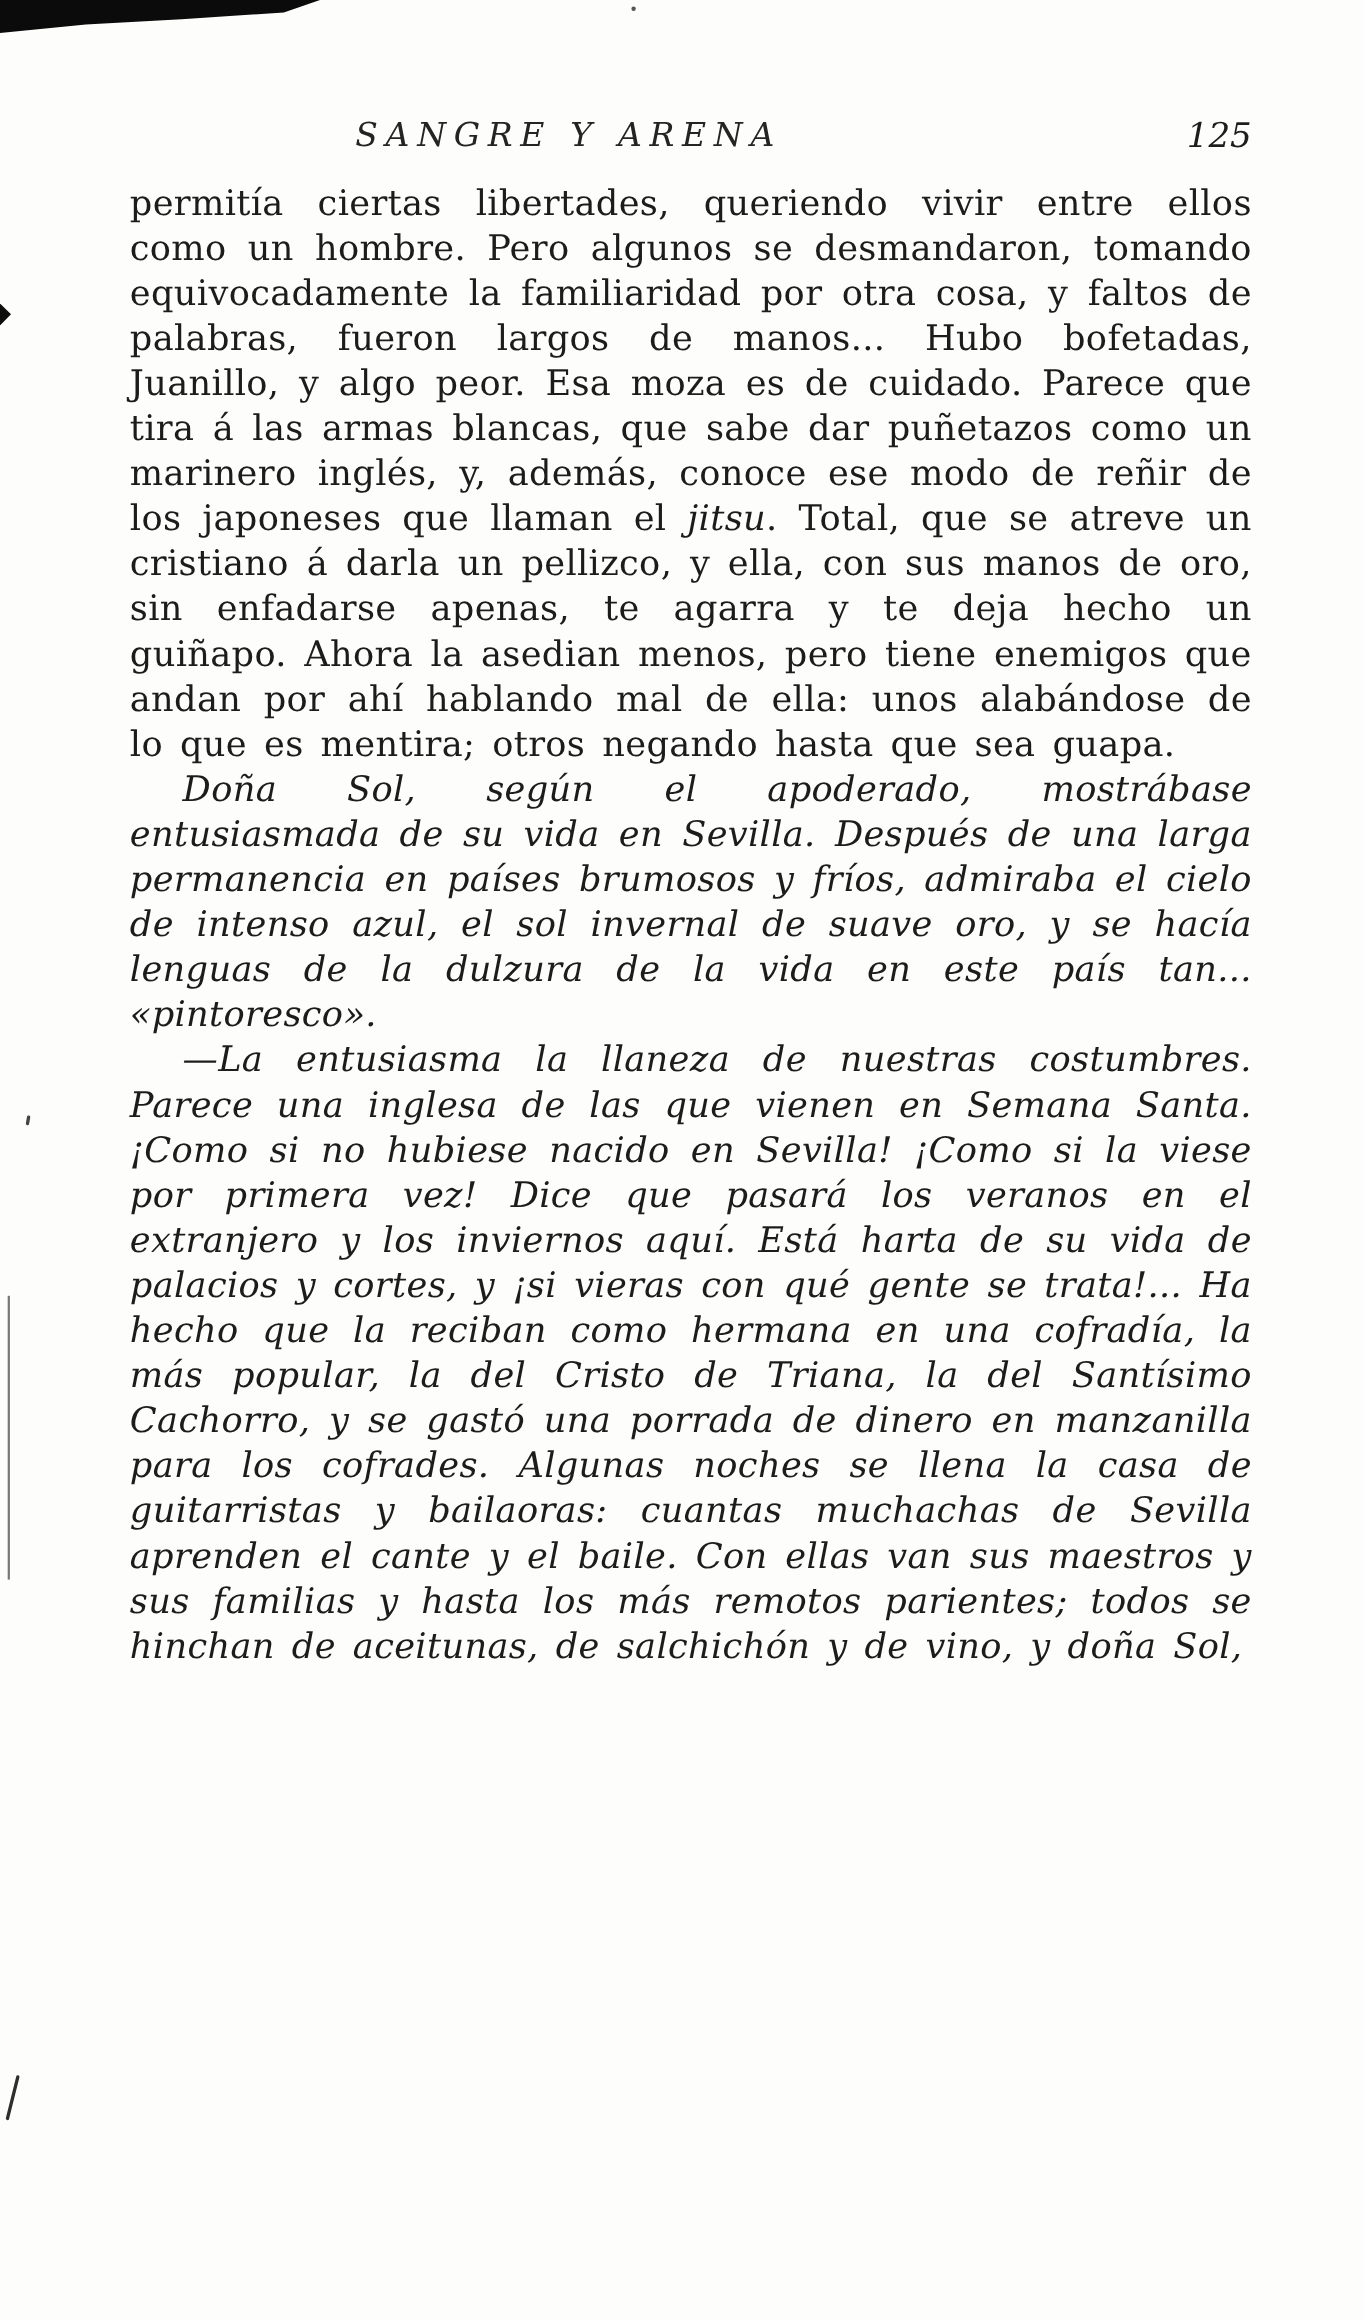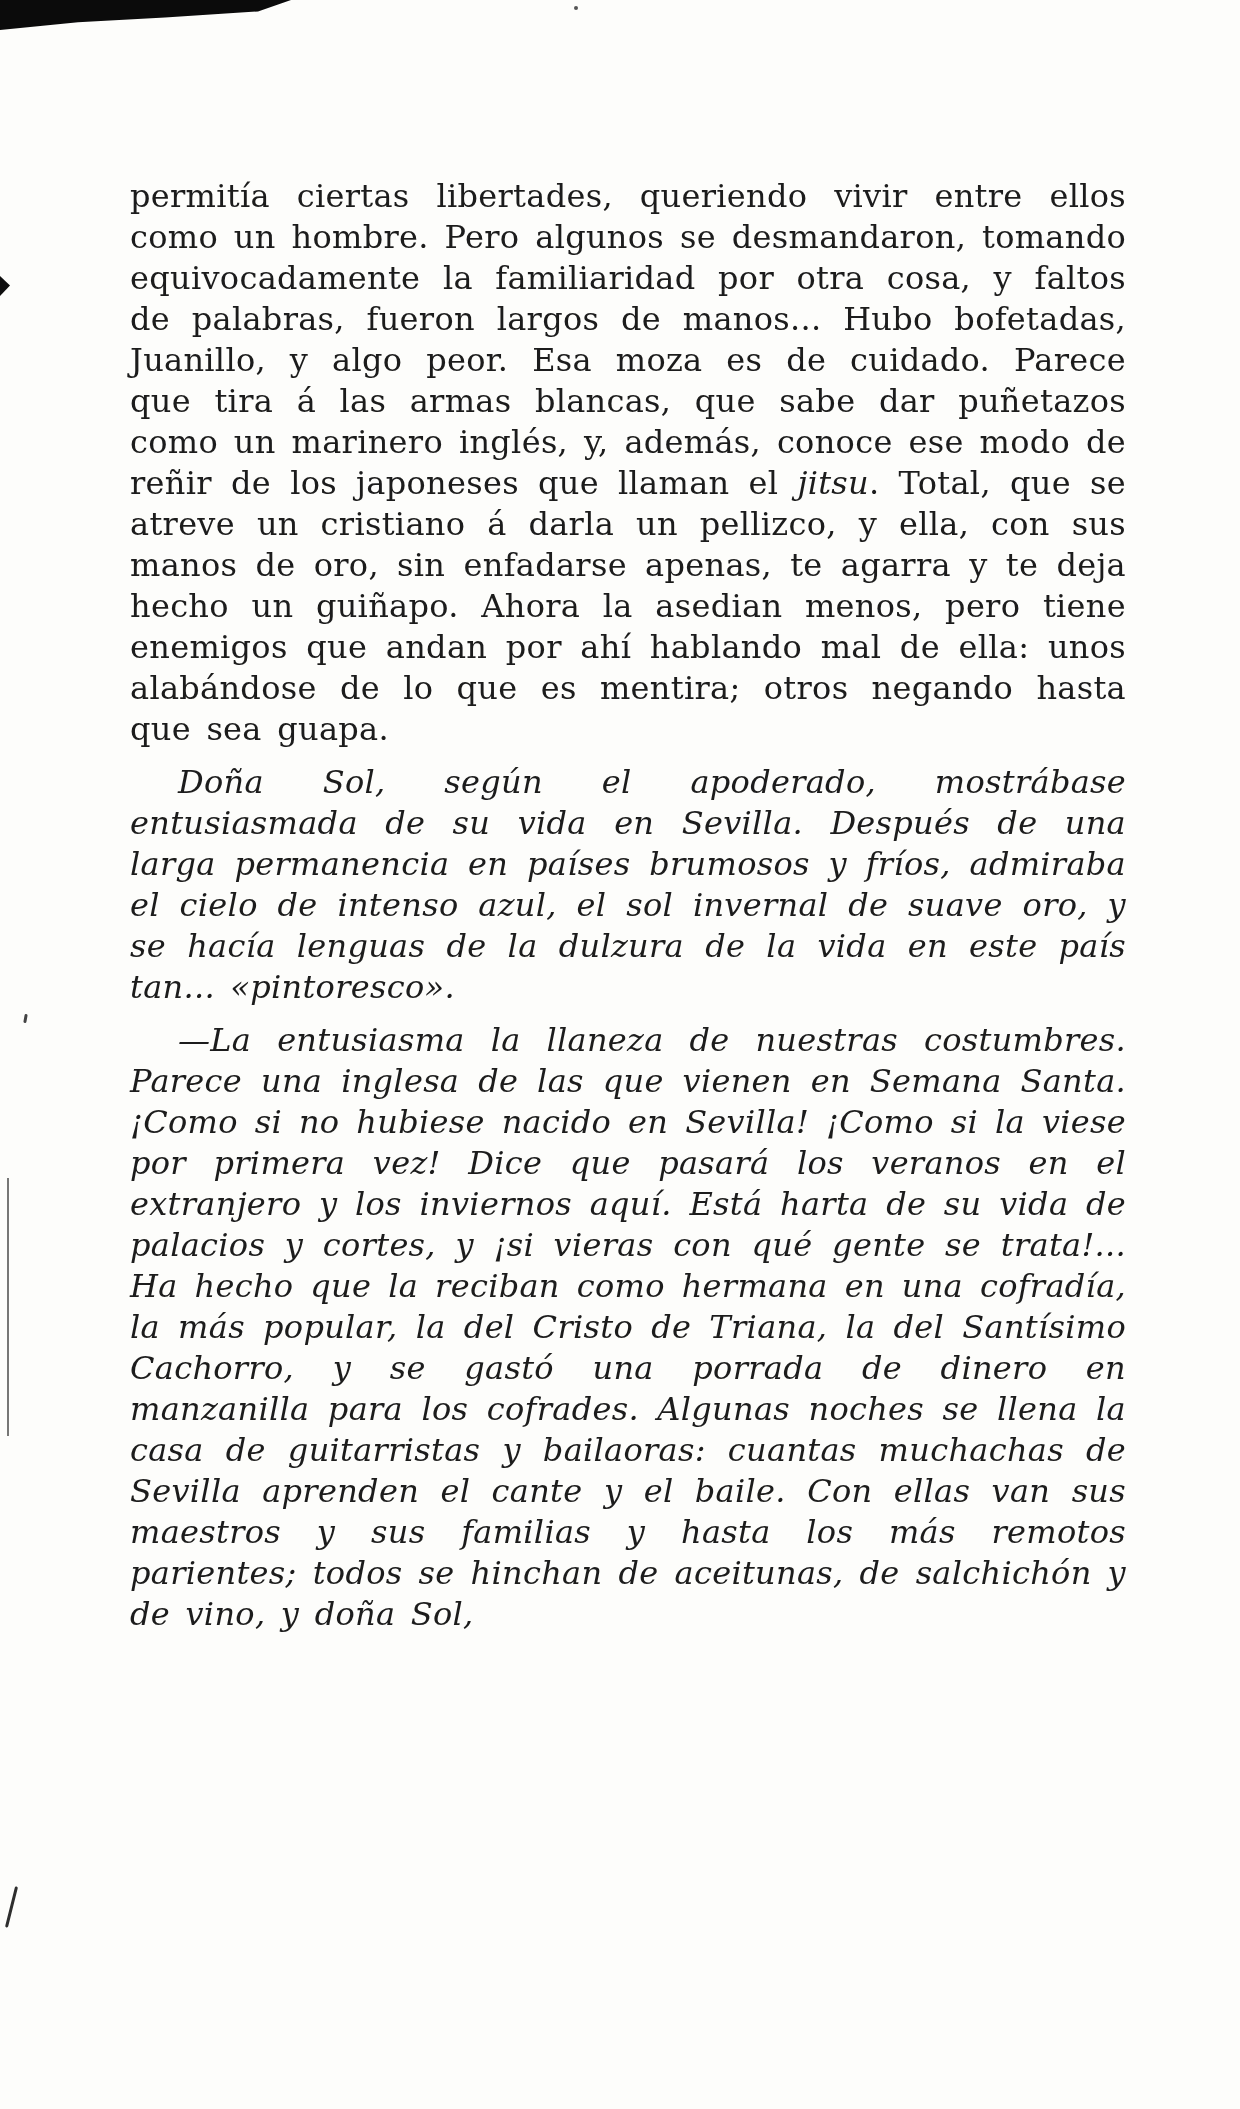--- a/index.html
+++ b/index.html
@@ -52,21 +52,21 @@
     left: 118px;
     width: 1020px;
     font-size: 32px;
     line-height: 41px;
     text-align: justify;
     letter-spacing: 0.3px;
     word-spacing: 5px;
     color: #1c1c1c;
   }
   .para {
-    margin: 12px;
+    margin: 0;
     padding: 0;
   }
   .para.indent {
     text-indent: 1.5em;
     font-style: italic;
   }
   .italic-term {
     font-style: italic;
   }
   
@@ -130,20 +130,24 @@
 
 <div class="page">
 
   <div class="artifact smear"></div>
   <div class="artifact edge-arrow"></div>
   <div class="artifact edge-line"></div>
   <div class="artifact edge-slash"></div>
   <div class="artifact speck-top"></div>
   <div class="artifact speck-left"></div>
 
+  <div class="header">
+    <span class="running-title">SANGRE Y ARENA</span>
+    <span class="page-number">125</span>
+  </div>
 
   <div class="text-block">
     <p class="para"><span>permitía ciertas libertades, queriendo vivir entre ellos como un hombre. Pero algunos se desmandaron, tomando equivocadamente la familiaridad por otra cosa, y faltos de palabras, fueron largos de manos... Hubo bofetadas, Juanillo, y algo peor. Esa moza es de cuidado. Parece que tira á las armas blancas, que sabe dar puñetazos como un marinero inglés, y, además, conoce ese modo de reñir de los japoneses que llaman el </span><span class="italic-term">jitsu</span><span>. Total, que se atreve un cristiano á darla un pellizco, y ella, con sus manos de oro, sin enfadarse apenas, te agarra y te deja hecho un guiñapo. Ahora la asedian menos, pero tiene enemigos que andan por ahí hablando mal de ella: unos alabándose de lo que es mentira; otros negando hasta que sea guapa.</span></p>
 
     <p class="para indent"><span>Doña Sol, según el apoderado, mostrábase entusiasmada de su vida en Sevilla. Después de una larga permanencia en países brumosos y fríos, admiraba el cielo de intenso azul, el sol invernal de suave oro, y se hacía lenguas de la dulzura de la vida en este país tan... «pintoresco».</span></p>
 
     <p class="para indent"><span>—La entusiasma la llaneza de nuestras costumbres. Parece una inglesa de las que vienen en Semana Santa. ¡Como si no hubiese nacido en Sevilla! ¡Como si la viese por primera vez! Dice que pasará los veranos en el extranjero y los inviernos aquí. Está harta de su vida de palacios y cortes, y ¡si vieras con qué gente se trata!... Ha hecho que la reciban como hermana en una cofradía, la más popular, la del Cristo de Triana, la del Santísimo Cachorro, y se gastó una porrada de dinero en manzanilla para los cofrades. Algunas noches se llena la casa de guitarristas y bailaoras: cuantas muchachas de Sevilla aprenden el cante y el baile. Con ellas van sus maestros y sus familias y hasta los más remotos parientes; todos se hinchan de aceitunas, de salchichón y de vino, y doña Sol,</span></p>
   </div>
 
 </div>

